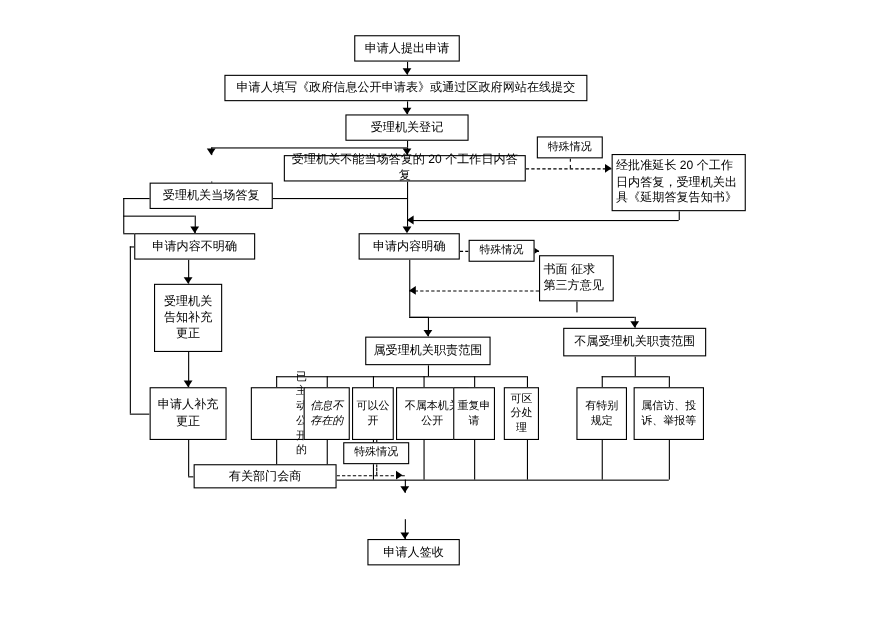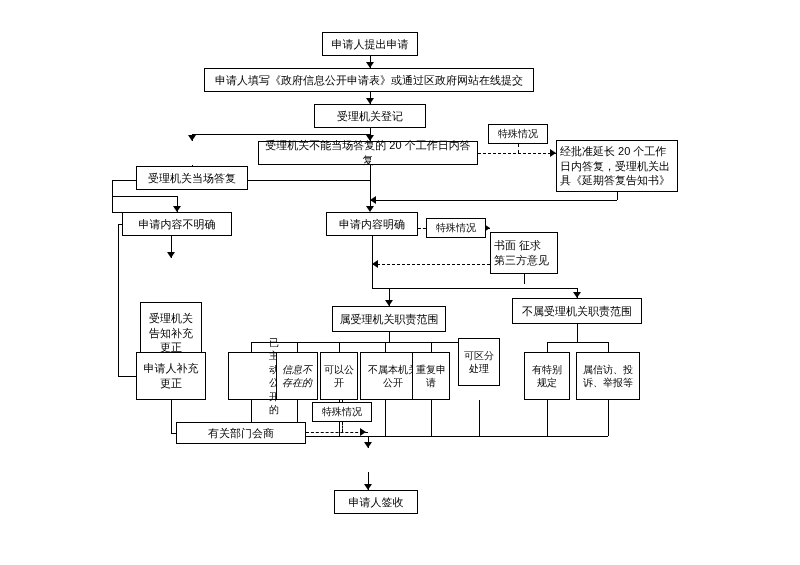--- a/index.html
+++ b/index.html
@@ -113,21 +113,21 @@
   </div>
 
   <div class="node small tight" style="left:426px; top:218px; width:60px; height:20px;">
     <span>特殊情况</span>
   </div>
 
   <div class="node" style="left:490px; top:232px; width:68px; height:42px; text-align:left; justify-content:flex-start;">
     <span>书面 征求 第三方意见</span>
   </div>
 
-  <div class="node" style="left:140px; top:258px; width:62px; height:62px;margin-top:44px;">
+  <div class="node" style="left:140px; top:258px; width:62px; height:62px;">
     <span>受理机关告知补充更正</span>
   </div>
 
   <div class="node" style="left:332px; top:306px; width:114px; height:26px;">
     <span>属受理机关职责范围</span>
   </div>
 
   <div class="node" style="left:512px; top:298px; width:130px; height:26px;">
     <span>不属受理机关职责范围</span>
   </div>
@@ -149,21 +149,21 @@
   </div>
 
   <div class="node small" style="left:360px; top:352px; width:66px; height:48px;">
     <span>不属本机关公开</span>
   </div>
 
   <div class="node small" style="left:412px; top:352px; width:38px; height:48px;">
     <span>重复申请</span>
   </div>
 
-  <div class="node small" style="left:458px; top:338px; width:42px; height:48px;">
+  <div class="node small" style="left:458px; top:352px; width:32px; height:48px;">
     <span>可区分处理</span>
   </div>
 
   <div class="node small" style="left:524px; top:352px; width:46px; height:48px;">
     <span>有特别规定</span>
   </div>
 
   <div class="node small" style="left:576px; top:352px; width:64px; height:48px;">
     <span>属信访、投诉、举报等</span>
   </div>

